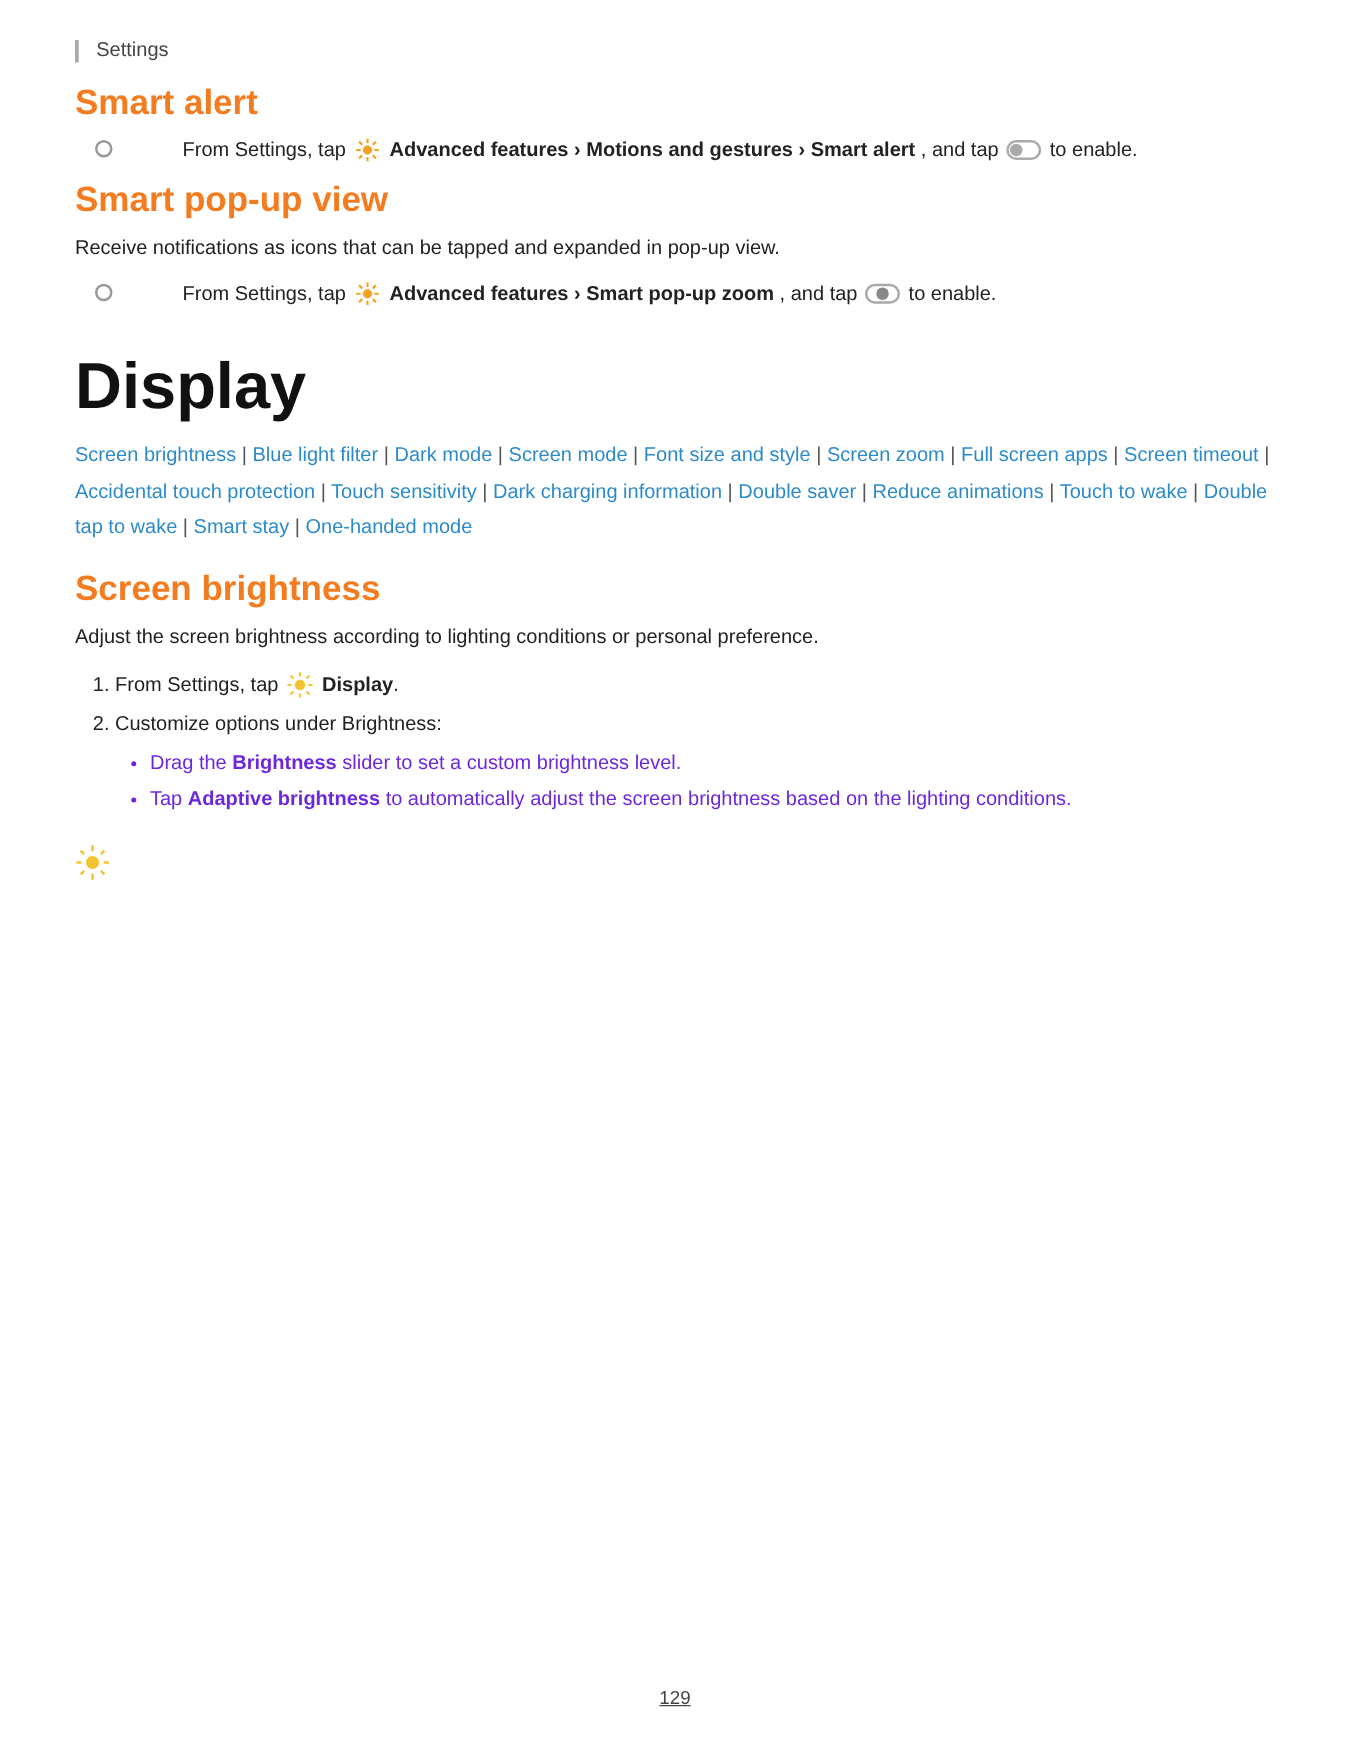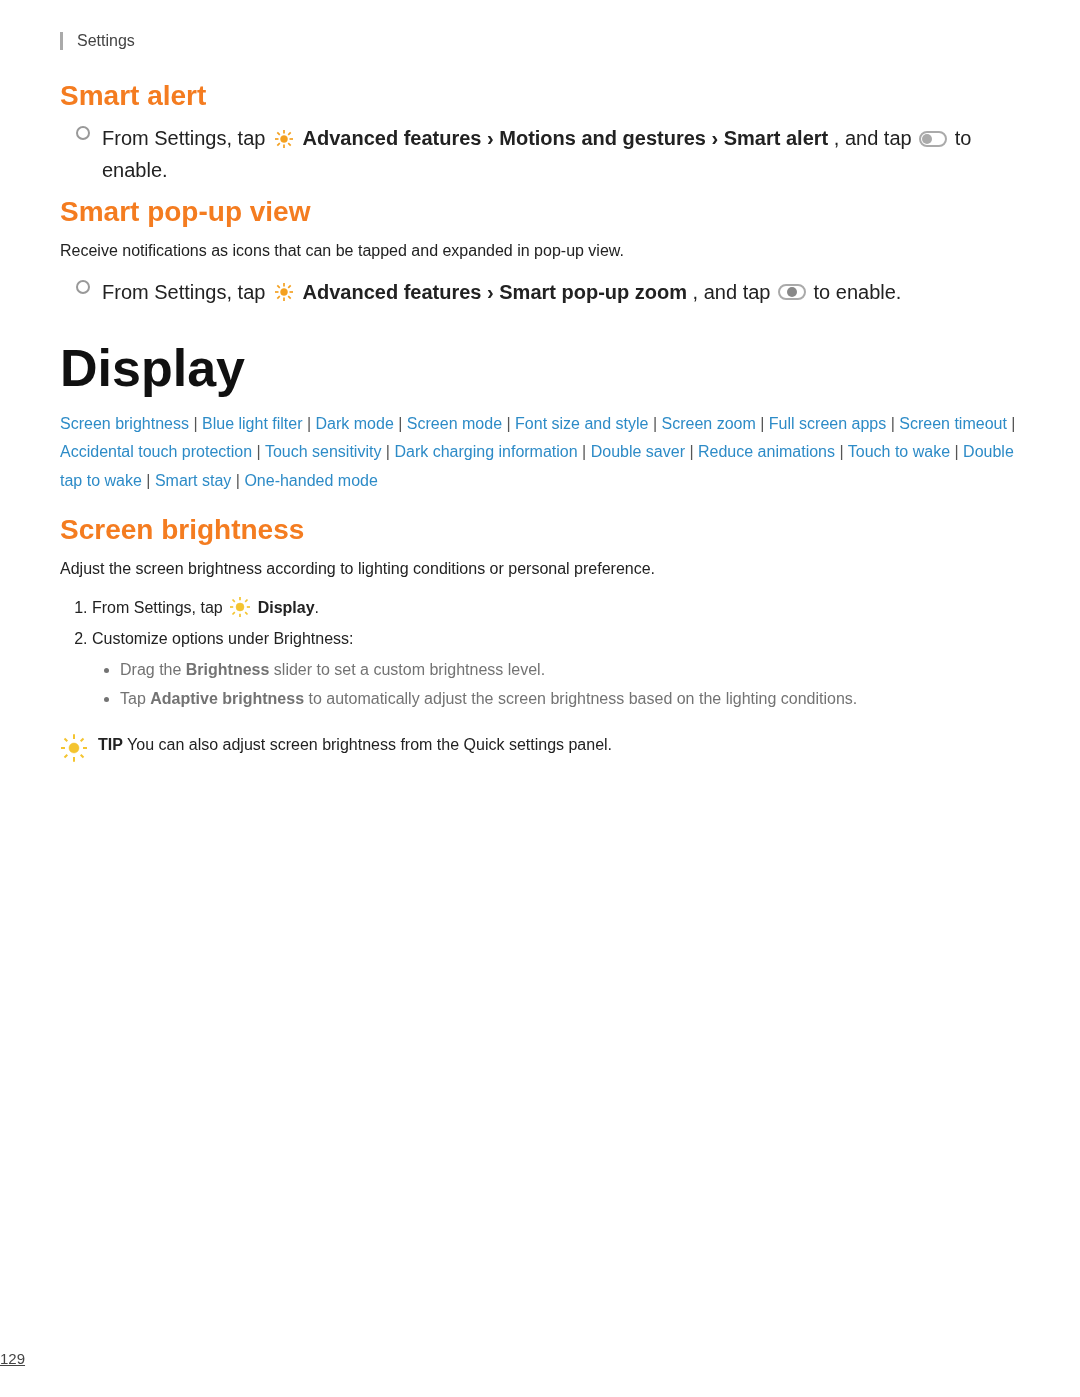--- a/index.html
+++ b/index.html
@@ -15,21 +15,21 @@
     .page {
       width: 1080px;
       min-height: 1397px;
       background: #fff;
       padding: 32px 60px 60px 60px;
       position: relative;
     }
     .breadcrumb-bar {
       border-left: 3px solid #aaa;
       padding-left: 14px;
-      margin-bottom: 30px;
+      margin-bottom: 16px;
     }
     .breadcrumb-text {
       font-size: 16px;
       color: #444;
     }
     .section-title-orange {
       font-size: 28px;
       font-weight: 700;
       color: #f47c20;
       margin-bottom: 10px;
@@ -64,23 +64,24 @@
     .bullet-circle {
       width: 14px;
       height: 14px;
       border-radius: 50%;
       border: 2px solid #999;
       flex-shrink: 0;
       margin-top: 4px;
       margin-right: 12px;
     }
     .bullet-text {
-      font-size: 20px;
+      font-size: 16px;
       color: #222;
       line-height: 1.6;
+      margin-left: 44px;
     }
     .gear-icon {
       display: inline-block;
       width: 20px;
       height: 20px;
       margin: 0 3px;
       vertical-align: middle;
       position: relative;
       top: -1px;
     }
@@ -133,21 +134,21 @@
       line-height: 1.7;
       margin-bottom: 4px;
       list-style: decimal;
     }
     .sub-bullet-list {
       margin-left: 28px;
       margin-top: 4px;
     }
     .sub-bullet-item {
       font-size: 16px;
-      color: #737373;
+      color: #6d28d9;
       line-height: 1.7;
       list-style: disc;
       margin-bottom: 2px;
     }
     .tip-block {
       display: flex;
       align-items: flex-start;
       margin-top: 18px;
       gap: 10px;
     }
@@ -157,20 +158,21 @@
     }
     .tip-text {
       font-size: 16px;
       color: #222;
       line-height: 1.6;
     }
     .tip-label {
       font-weight: 700;
     }
     .page-number {
+      text-align: center;
       font-size: 15px;
       color: #444;
       position: absolute;
       bottom: 30px;
       left: 0;
       right: 0;
       text-decoration: underline;
     }
     .sun-gear-icon {
       display: inline-block;
@@ -310,20 +312,17 @@
         <line x1="23" y1="14" x2="27" y2="14"></line>
         <line x1="4.5" y1="4.5" x2="7.3" y2="7.3"></line>
         <line x1="20.7" y1="20.7" x2="23.5" y2="23.5"></line>
         <line x1="23.5" y1="4.5" x2="20.7" y2="7.3"></line>
         <line x1="7.3" y1="20.7" x2="4.5" y2="23.5"></line>
       </g>
 
       <line x1="14" y1="0" x2="14" y2="3" stroke="#f4c430" stroke-width="1.5"></line>
       <line x1="14" y1="25" x2="14" y2="28" stroke="#f4c430" stroke-width="1.5"></line>
     </svg>
-    <span class="tip-text">
-      <span class="tip-label">TIP</span>  <span>You can also adjust screen brightness from the Quick settings panel.</span>
-    </span>
   </div>
 
   <div class="page-number">129</div>
 
 </div>
 
 </body></html>

